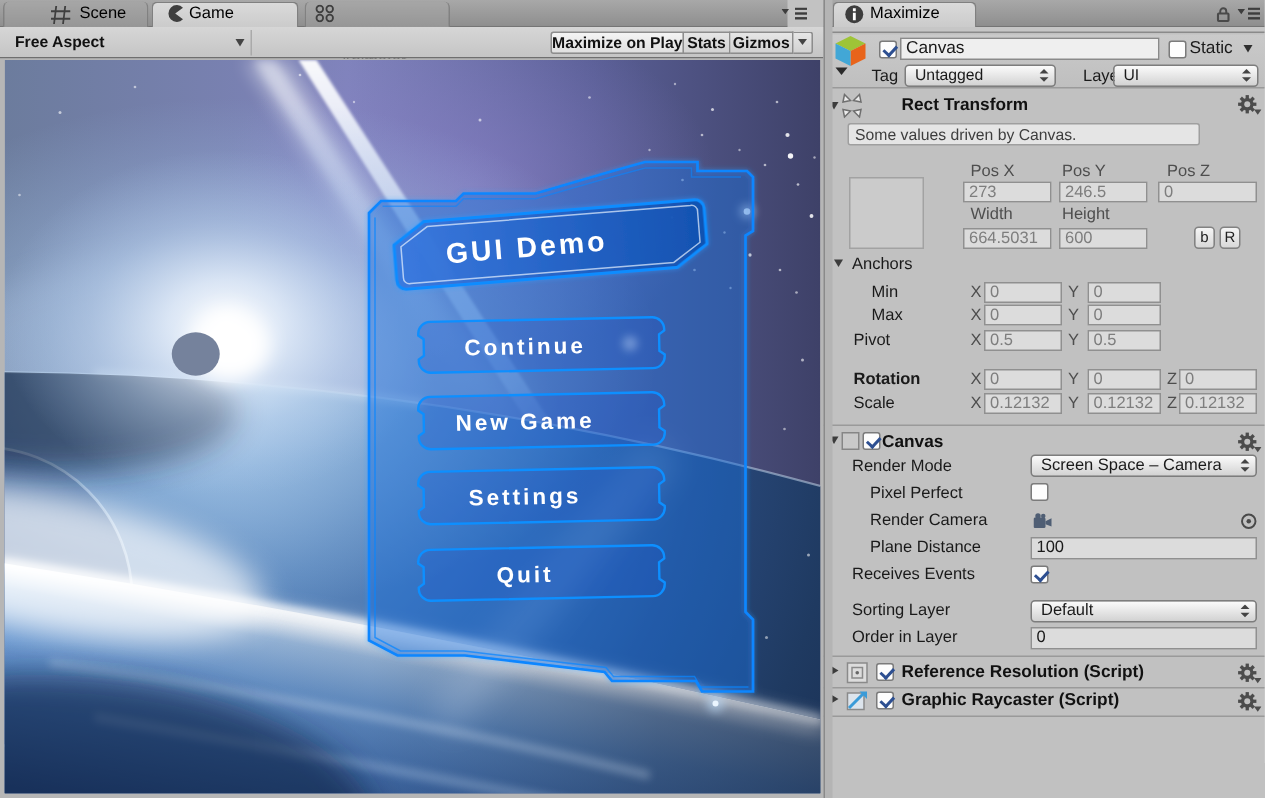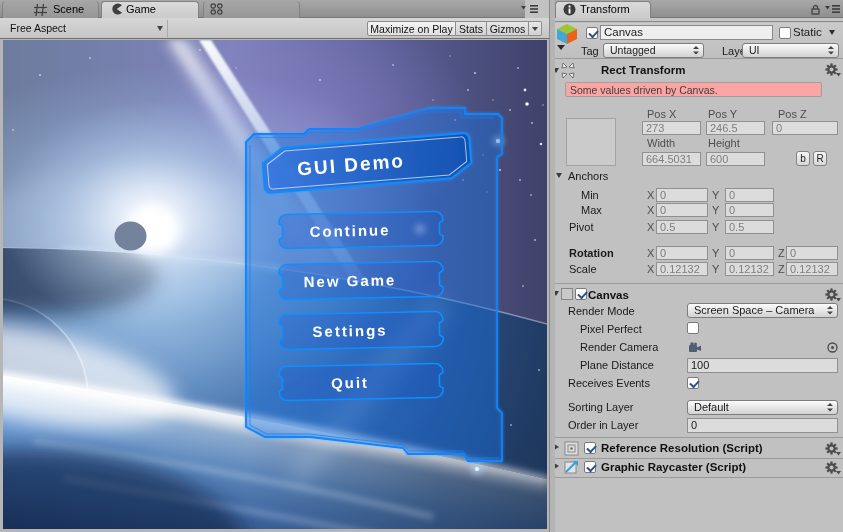--- a/index.html
+++ b/index.html
@@ -8,21 +8,21 @@
 #root { position:absolute; left:0; top:0; width:843px; height:532px; background:#c2c2c2; }
 .abs { position:absolute; }
 
 .tabbar { position:absolute; top:0; height:18px; background:linear-gradient(#a8a8a8,#8f8f8f); border-bottom:1px solid #757575; }
 .tab { position:absolute; top:1px; height:17px; border-radius:4px 4px 0 0; font-size:11px; color:#111; }
 .tab.active { background:linear-gradient(#dadada,#cbcbcb); border:1px solid #808080; border-bottom:none; }
 .tab.inactive { background:linear-gradient(#a6a6a6,#969696); border-left:1px solid rgba(110,110,110,0.6); border-right:1px solid rgba(110,110,110,0.6); }
 .tablabel { position:absolute; top:3px; font-size:11px; }
 
 #toolbar { position:absolute; left:0; top:18px; width:549px; height:21px; background:linear-gradient(#d6d6d6,#c5c5c5); border-bottom:1px solid #6f6f6f; }
-.tbtn { position:absolute; top:3px; height:15px; font-size:10.5px; color:#111; text-align:center; }
+.tbtn { position:absolute; top:3px; height:15px; font-size:10.5px; color:#111; text-align:center;font-weight:bold; }
 
 #gameframe { position:absolute; left:0; top:39px; width:549px; height:493px; background:#b6b6b6; }
 #viewport { position:absolute; left:3px; top:1px; width:544px; height:489px; overflow:hidden; }
 
 #inspector { position:absolute; left:549px; top:0; width:294px; height:532px; background:#c1c1c1; }
 #insp-divider { position:absolute; left:0; top:0; width:6px; height:532px; background:#b4b4b4; border-left:1px solid #8a8a8a; }
 .lbl { position:absolute; font-size:11px; color:#1a1a1a; white-space:nowrap; }
 .glbl { position:absolute; font-size:11px; color:#4e4e4e; white-space:nowrap; }
 .blbl { position:absolute; font-size:11.5px; font-weight:bold; color:#111; white-space:nowrap; }
 .field { position:absolute; background:#dcdcdc; border:1px solid #909090; font-size:11px; color:#7e7e7e; padding-left:3px; line-height:12px; white-space:nowrap; overflow:hidden; }
@@ -271,21 +271,21 @@
   <circle cx="417" cy="189" r="5" fill="#cfe4ff" opacity="0.4" filter="url(#blur3)"></circle>
 </g>
 </svg>
     </div>
   </div>
 
   <div id="inspector">
 
     <div class="tabbar" style="left:0;width:294px;">
       <div class="tab active" style="left:6px;width:96px;"></div>
-      <span class="tablabel" style="left:31px;">Transform</span>
+      <span class="tablabel" style="left:31px;">Maximize</span>
       <svg class="abs" style="left:14px;top:3px;" width="13" height="13">
           <circle cx="6.5" cy="6.5" r="6" fill="#3d3d3d"></circle>
           <rect x="5.6" y="2.5" width="1.9" height="2" fill="#fff"></rect>
           <rect x="5.6" y="5.5" width="1.9" height="5" fill="#fff"></rect>
         </svg>
       <svg class="abs" style="left:261px;top:4px;" width="11" height="11">
           <rect x="2" y="5" width="7" height="5" rx="0.5" fill="none" stroke="#4a4a4a" stroke-width="1.4"></rect>
           <path d="M3.5,5 V3.5 a2,2 0 0 1 4,0 V5" fill="none" stroke="#4a4a4a" stroke-width="1.3"></path>
         </svg>
       <svg class="abs" style="left:276px;top:5px;" width="15" height="9">
@@ -338,21 +338,21 @@
           <rect x="5.4" y="0.4" width="2.2" height="12.2"></rect>
           <rect x="0.4" y="5.4" width="12.2" height="2.2"></rect>
           <rect x="5.4" y="0.4" width="2.2" height="12.2" transform="rotate(45 6.5 6.5)"></rect>
           <rect x="5.4" y="0.4" width="2.2" height="12.2" transform="rotate(-45 6.5 6.5)"></rect>
           <circle cx="6.5" cy="6.5" r="4.2"></circle>
         </g>
       <circle cx="6.5" cy="6.5" r="2" fill="#c1c1c1"></circle>
       <polygon points="11,10 16,10 13.5,13.5" fill="#4c4c4c"></polygon>
     </svg>
 
-    <div class="abs" style="left:16px;top:82px;width:257px;height:15px;background:#fca5a5;border:1px solid #9f9f9f;border-radius:2px;">
+    <div class="abs" style="left:16px;top:82px;width:235px;height:15px;background:#e5e5e5;border:1px solid #9f9f9f;border-radius:2px;">
       <span class="glbl" style="left:4px;top:1px;font-size:10.5px;color:#3e3e3e;">Some values driven by Canvas.</span>
     </div>
 
     <span class="glbl" style="left:98px;top:108px;">Pos X</span>
     <span class="glbl" style="left:159px;top:108px;">Pos Y</span>
     <span class="glbl" style="left:229px;top:108px;">Pos Z</span>
     <div class="field" style="left:93px;top:121px;width:59px;height:14px;">273</div>
     <div class="field" style="left:157px;top:121px;width:59px;height:14px;">246.5</div>
     <div class="field" style="left:223px;top:121px;width:66px;height:14px;">0</div>
     <span class="glbl" style="left:98px;top:137px;">Width</span>

